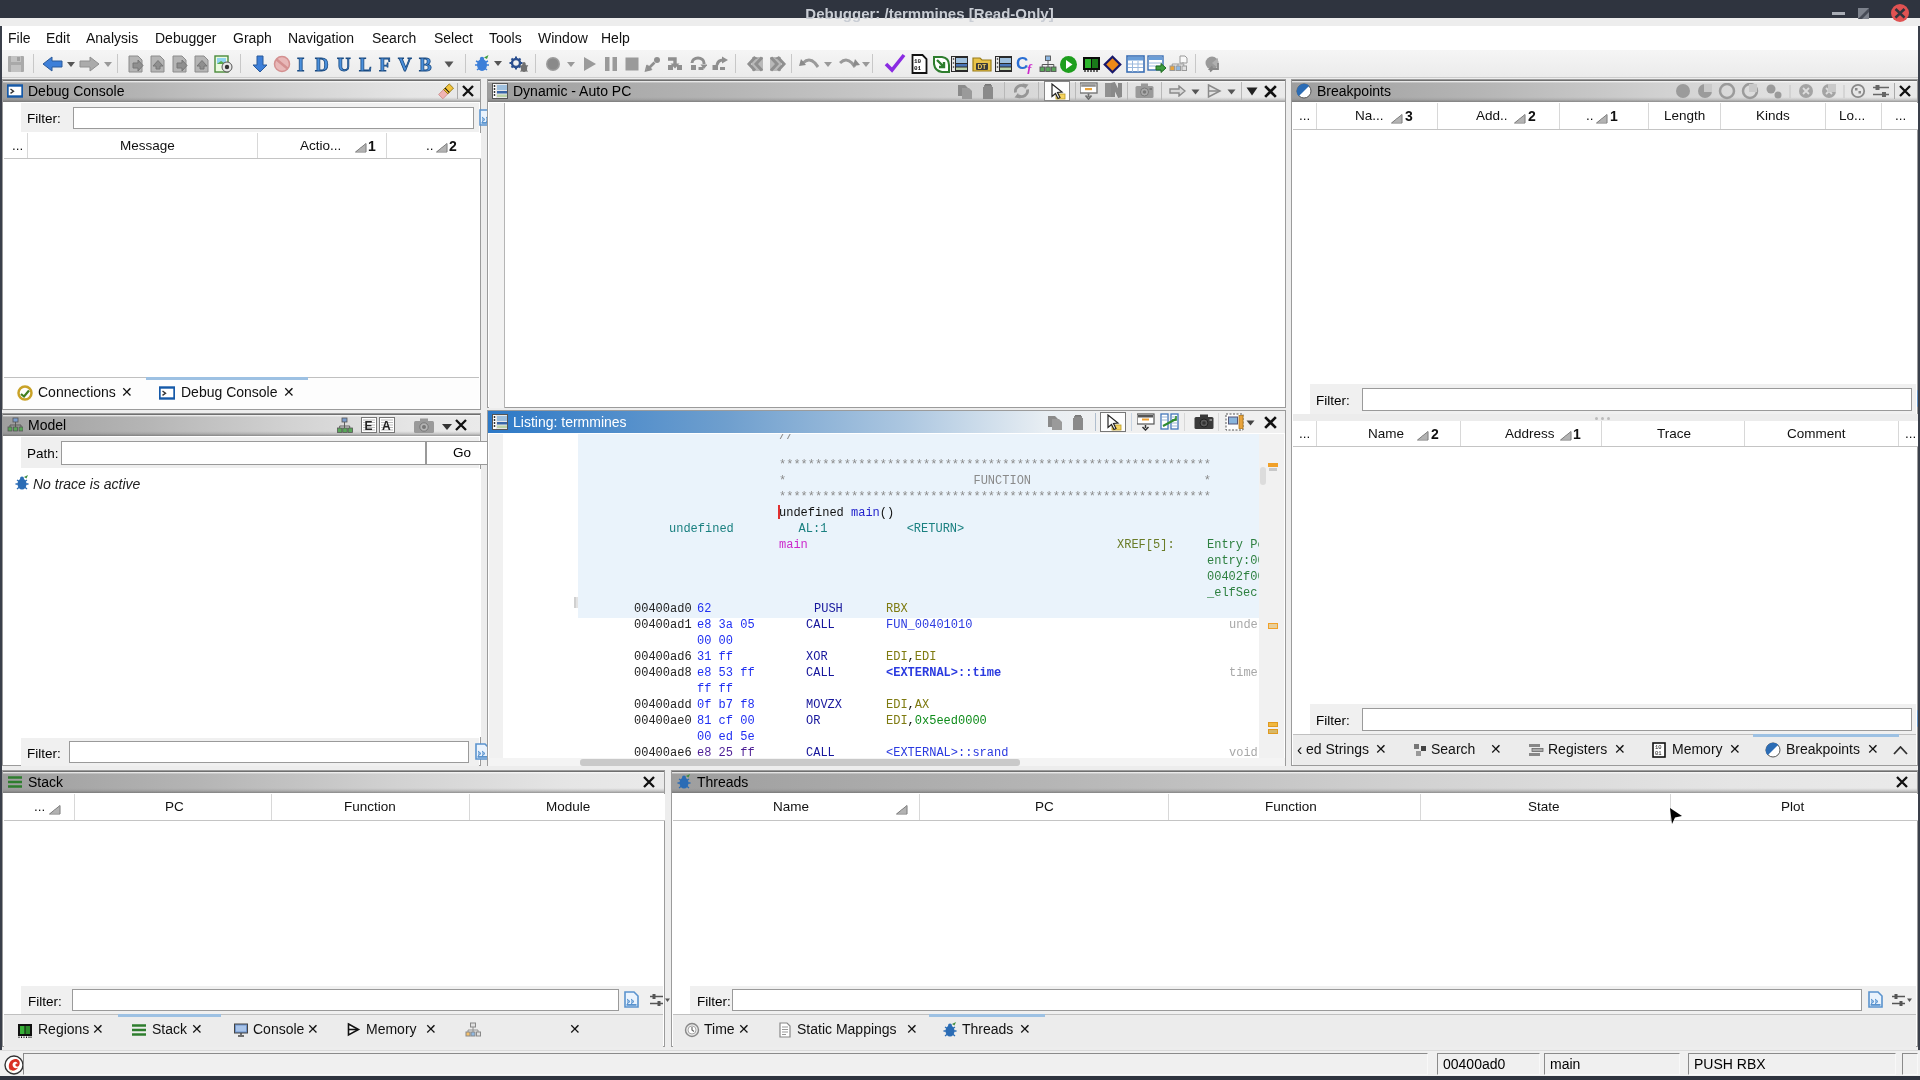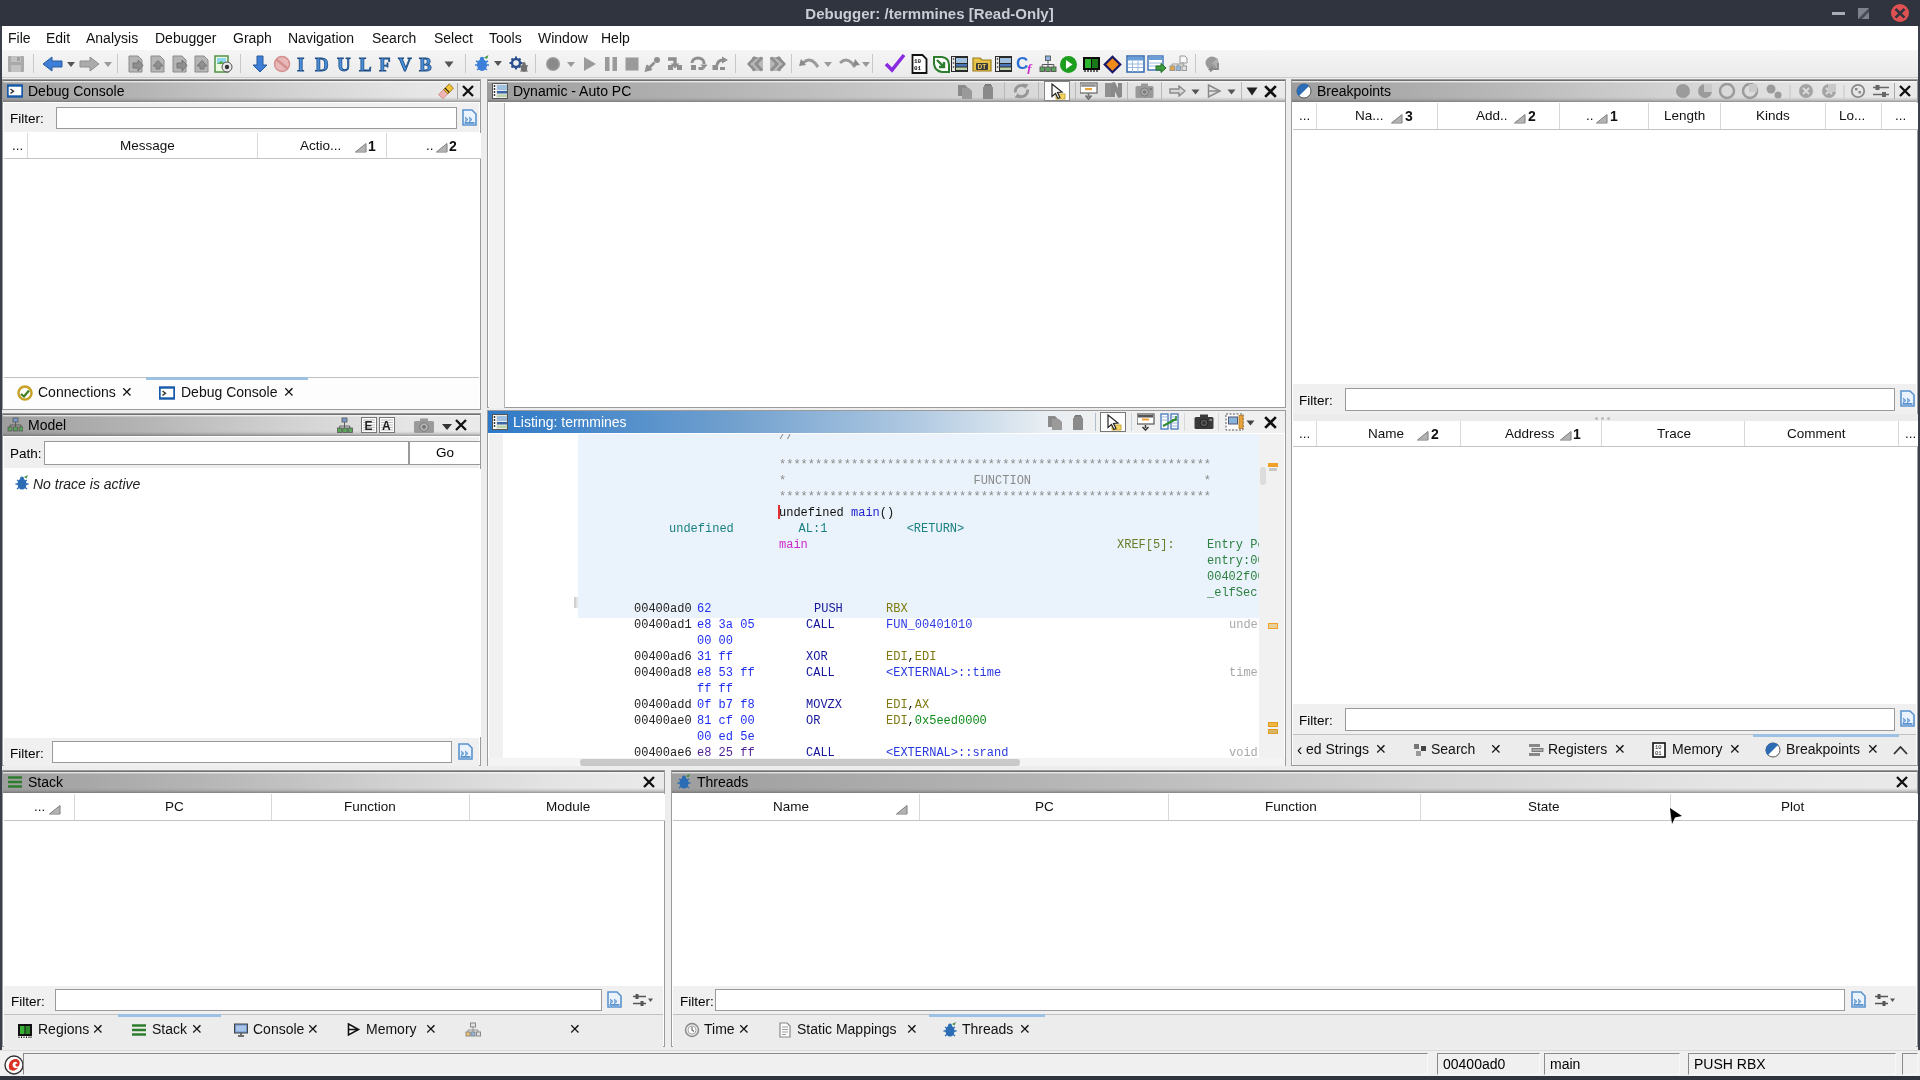--- a/index.html
+++ b/index.html
@@ -1,36 +1,36 @@
 <!DOCTYPE html>
 <html><head>
 <meta charset="utf-8">
 <style>
 * { margin:0; padding:0; box-sizing:border-box; }
 html,body { width:1920px; height:1080px; overflow:hidden; font-family:"Liberation Sans",sans-serif; background:#ededed; }
 .abs { position:absolute; }
-#wtitle { left:0; top:0; width:1920px; height:26px; background:#2f343f; color:#c9cdd4; font-weight:bold; font-size:15px; text-align:center; line-height:27px; padding-right:61px; }
+#wtitle { left:0; top:0; width:1920px; height:18px; background:#2f343f; color:#c9cdd4; font-weight:bold; font-size:15px; text-align:center; line-height:27px; padding-right:61px; }
 #menubar { left:0; top:26px; width:1920px; height:24px; background:#ffffff; font-size:14px; color:#111; }
 #menubar span { position:absolute; top:4px; }
 #toolbar { left:0; top:50px; width:1920px; height:28px; background:linear-gradient(#f5f5f5,#ebebeb); border-bottom:1px solid #cccccc; }
 #toolbar .vsep { position:absolute; width:1px; background:#c8c8c8; top:4px; height:19px; }
 .ic { position:absolute; top:55px; }
 #statusbar { left:0; top:1050px; width:1920px; height:27px; background:#f0f0f0; border-top:1px solid #dadada; }
 .sfield { position:absolute; top:1053px; height:22px; background:#f0f0f0; border:1px solid; border-color:#8b8b8b #f8f8f8 #f8f8f8 #8b8b8b; font-size:14px; color:#000; line-height:20px; padding-left:5px; }
 #bottomstrip { left:0; top:1076px; width:1920px; height:4px; background:#2f343f; }
 
 .panel { position:absolute; background:#ffffff; border:1px solid #9b9b9b; }
 .ptitle { position:absolute; left:0; top:0; right:0; height:22px;
   background:linear-gradient(rgba(111,111,111,1) 0,rgba(111,111,111,1) 4%,rgba(250,250,250,0.9) 5%,rgba(250,250,250,0.55) 9%,rgba(255,255,255,0) 14%,rgba(255,255,255,0) 78%,rgba(130,130,130,0.25) 88%,rgba(100,100,100,0.45) 96%,rgba(90,90,90,0.6) 100%),
     linear-gradient(to right,#9e9e9e 0,#b5b5b5 30%,#d2d2d2 60%,#e5e5e5 85%,#eaeaea 100%);
   font-size:14px; color:#000; line-height:23px; }
 .ptitle.active { background:linear-gradient(to right,#2d79c7 0,#6f9fce 30%,#abc6e0 52%,#e8eef3 70%,#f0f0f0 78%,#f0f0f0 100%); color:#fff; }
 .ptitle .ticon { position:absolute; left:4px; top:3px; }
 .ptitle .tlabel { position:absolute; left:25px; top:0px; }
-.fl-row { position:absolute; left:1px; right:1px; background:#f0f0f0; font-size:13.5px;padding-left:44px; }
+.fl-row { position:absolute; left:18px; right:1px; background:#f0f0f0; font-size:13.5px;padding-left:44px; }
 .flabel { position:absolute; color:#000; }
 .fl-input { position:absolute; background:#fff; border:1px solid #9a9a9a; }
 .thead { position:absolute; background:#ffffff; font-size:13.5px; color:#111; border-bottom:1px solid #c4c4c4; }
 .thead .col { position:absolute; top:0; height:100%; border-right:1px solid #d8d8d8; }
 .thead .cl { position:absolute; top:5px; white-space:nowrap; }
 .tabs { position:absolute; font-size:14px; color:#111; }
 .tab { position:absolute; top:7px; white-space:nowrap; }
 .seltab-bar { position:absolute; height:3px; background:#9dc1e3; top:0; }
 .tabline { position:absolute; height:1px; background:#c0c0c0; top:0; left:0; right:0; }
 pre { font-family:"Liberation Mono",monospace; font-size:12px; line-height:16px; position:absolute; white-space:pre; }
@@ -580,21 +580,21 @@
     <pre style="left:291px;top:103px;color:#cc28cc;">main</pre>
     <pre style="left:629px;top:103px;color:#6a7c28;">XREF[5]:</pre>
     <pre style="left:719px;top:103px;color:#2e8040;">Entry Po
 entry:00
 00402f00
 _elfSec</pre>
     <pre style="left:146px;top:167px;color:#222;">00400ad0<span style="position:absolute;left:63px;color:#1f2ff2;">62</span><span style="position:absolute;left:180px;color:#16169c;">PUSH</span><span style="position:absolute;left:252px;color:#7e7a10;">RBX</span></pre>
     <pre style="left:146px;top:183px;color:#222;">00400ad1<span style="position:absolute;left:63px;color:#1f2ff2;">e8 3a 05</span><span style="position:absolute;left:172px;color:#16169c;">CALL</span><span style="position:absolute;left:252px;color:#2a3ae0;">FUN_00401010</span><span style="position:absolute;left:595px;color:#a8a8a8;">unde</span></pre>
     <pre style="left:209px;top:199px;color:#1f2ff2;">00 00</pre>
     <pre style="left:146px;top:215px;color:#222;">00400ad6<span style="position:absolute;left:63px;color:#1f2ff2;">31 ff</span><span style="position:absolute;left:172px;color:#16169c;">XOR</span><span style="position:absolute;left:252px;color:#7e7a10;">EDI<b style="color:#111;font-weight:normal;">,</b>EDI</span></pre>
-    <pre style="left:146px;top:231px;color:#222;">00400ad8<span style="position:absolute;left:63px;color:#1f2ff2;">e8 53 ff</span><span style="position:absolute;left:172px;color:#16169c;">CALL</span><span style="position:absolute;left:252px;color:#2a3ae0;">&lt;EXTERNAL&gt;::time</span><span style="position:absolute;left:595px;color:#a8a8a8;">time</span></pre>
+    <pre style="left:146px;top:231px;color:#222;">00400ad8<span style="position:absolute;left:63px;color:#1f2ff2;">e8 53 ff</span><span style="position:absolute;left:172px;color:#16169c;">CALL</span><span style="position:absolute;left:252px;color:#2a3ae0;font-weight:bold;">&lt;EXTERNAL&gt;::time</span><span style="position:absolute;left:595px;color:#a8a8a8;">time</span></pre>
     <pre style="left:209px;top:247px;color:#1f2ff2;">ff ff</pre>
     <pre style="left:146px;top:263px;color:#222;">00400add<span style="position:absolute;left:63px;color:#1f2ff2;">0f b7 f8</span><span style="position:absolute;left:172px;color:#16169c;">MOVZX</span><span style="position:absolute;left:252px;color:#7e7a10;">EDI<b style="color:#111;font-weight:normal;">,</b>AX</span></pre>
     <pre style="left:146px;top:279px;color:#222;">00400ae0<span style="position:absolute;left:63px;color:#1f2ff2;">81 cf 00</span><span style="position:absolute;left:172px;color:#16169c;">OR</span><span style="position:absolute;left:252px;color:#7e7a10;">EDI<b style="color:#111;font-weight:normal;">,</b><b style="color:#0e8c1a;font-weight:normal;">0x5eed0000</b></span></pre>
     <pre style="left:209px;top:295px;color:#1f2ff2;">00 ed 5e</pre>
     <pre style="left:146px;top:311px;color:#222;">00400ae6<span style="position:absolute;left:63px;color:#4c1d95;">e8 25 ff</span><span style="position:absolute;left:172px;color:#16169c;">CALL</span><span style="position:absolute;left:252px;color:#2a3ae0;">&lt;EXTERNAL&gt;::srand</span><span style="position:absolute;left:595px;color:#a8a8a8;">void</span></pre>
    </div>
 
     <div style="position:absolute;left:771px;top:0;width:25px;height:324px;background:#f1f1f1;"></div>
     <div style="position:absolute;left:772px;top:33px;width:6px;height:18px;background:#dcdcdc;border-radius:3px;"></div>
     <div style="position:absolute;left:780px;top:29px;width:10px;height:4px;background:#f0a028;"></div>

